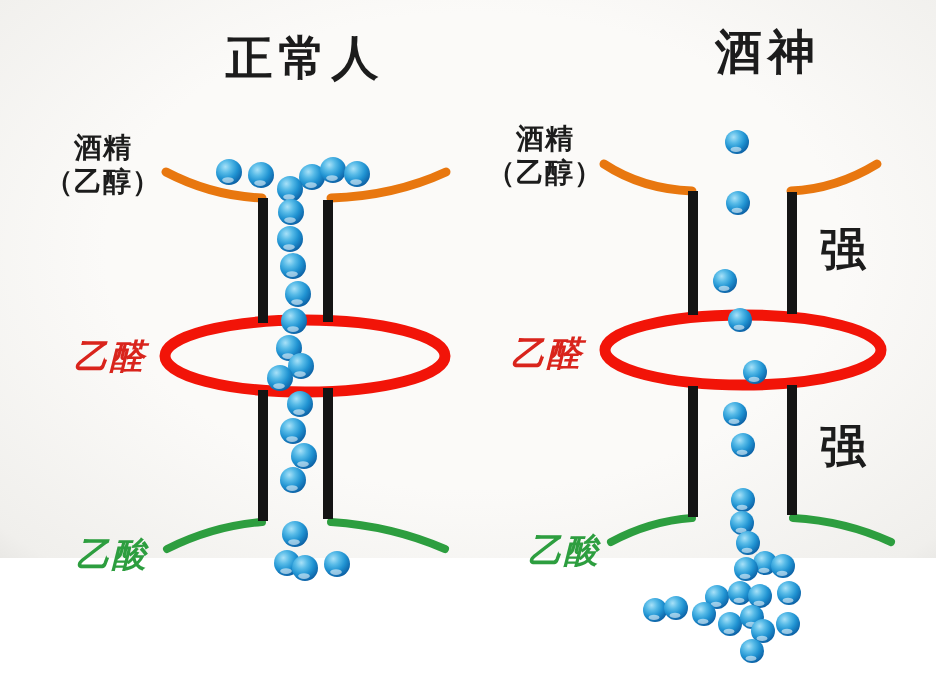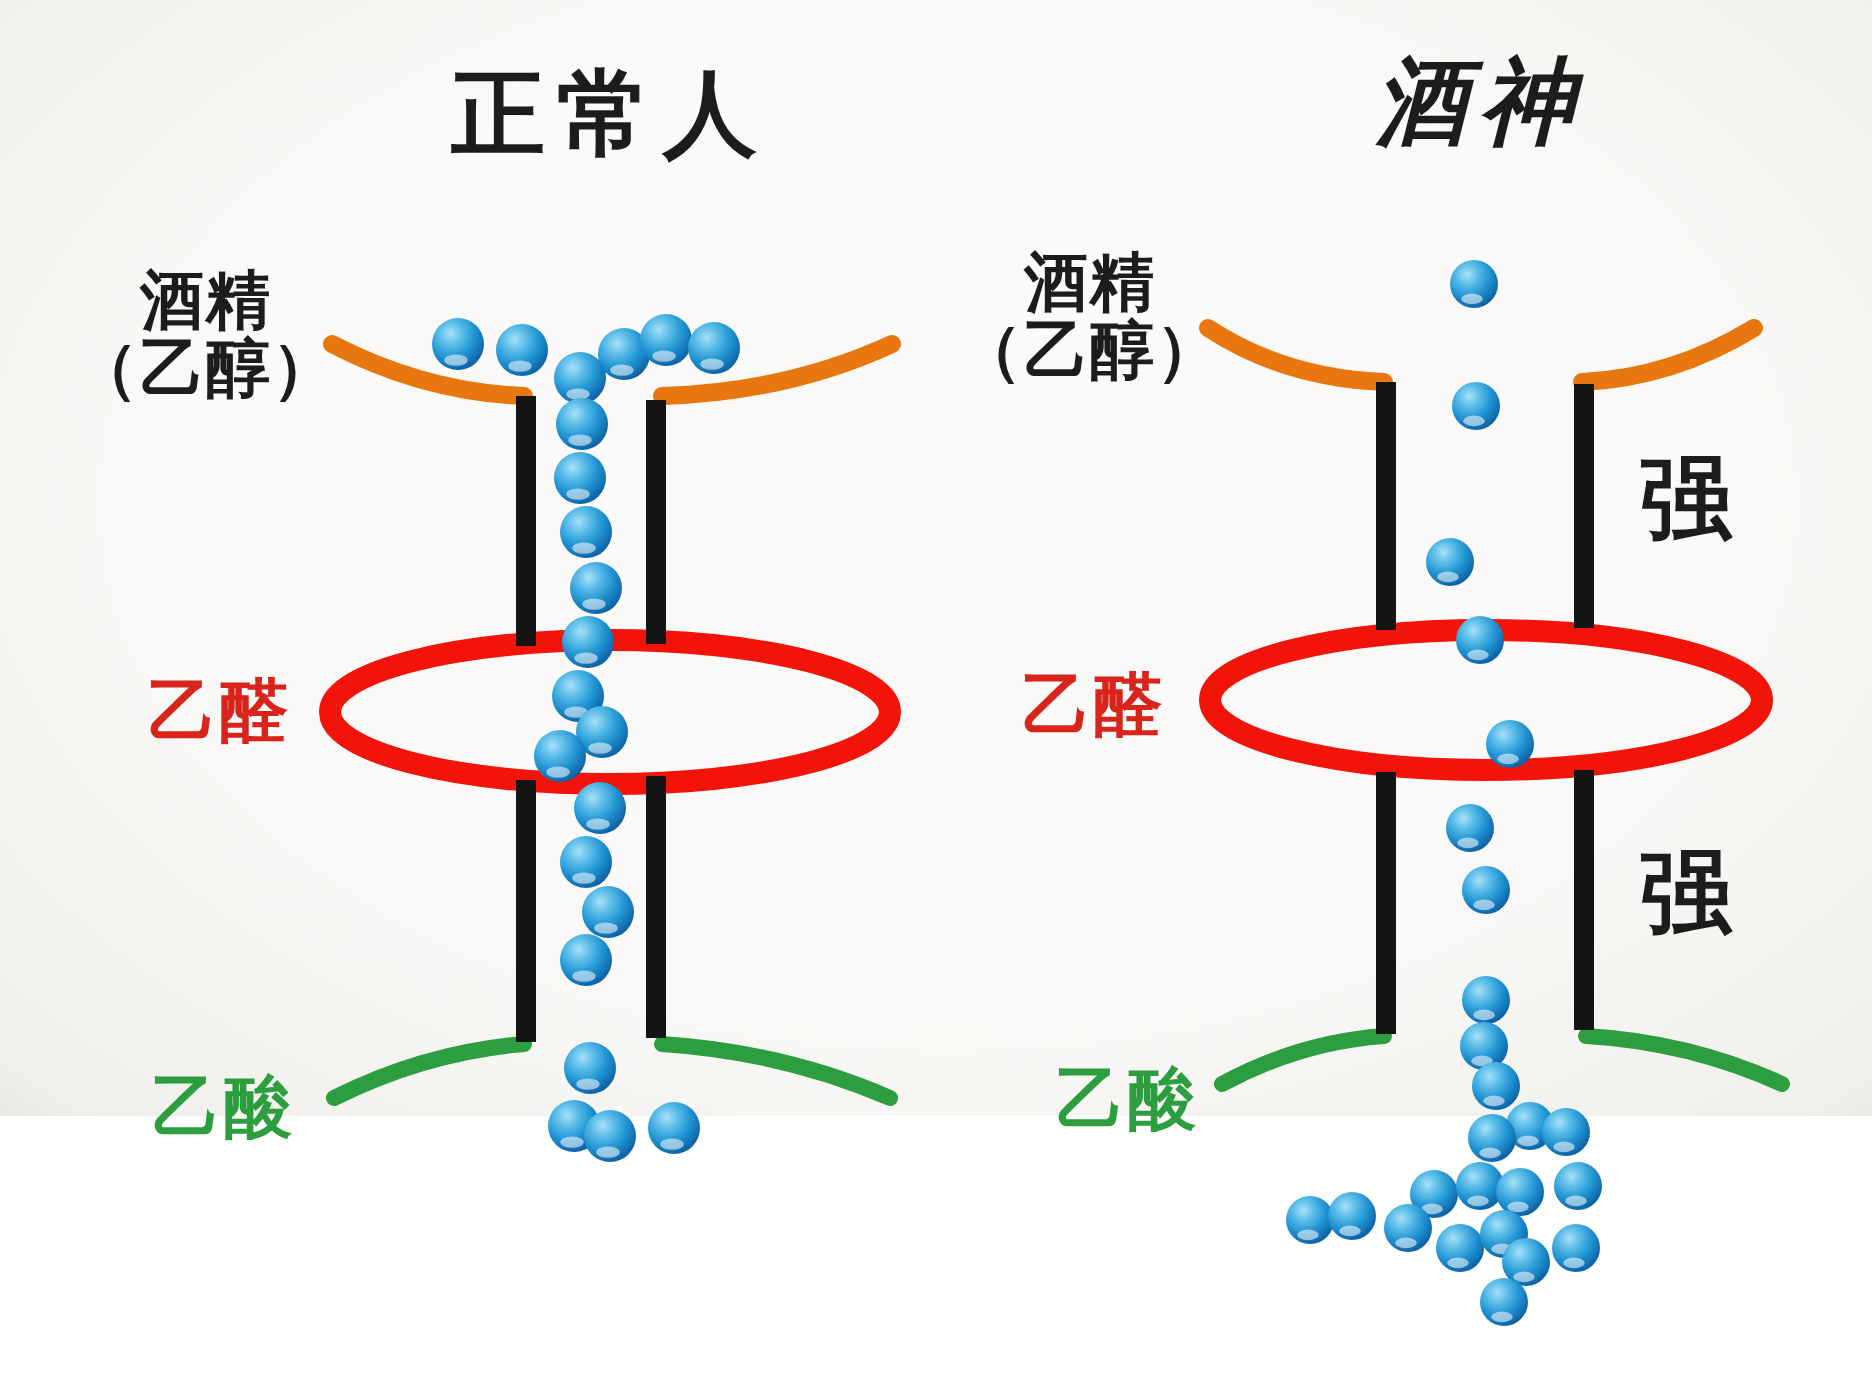--- a/index.html
+++ b/index.html
@@ -10,25 +10,25 @@
   }
   .stage{
     position:relative;width:936px;height:558px;
     background:radial-gradient(ellipse at 50% 45%, #fbfaf8 55%, #f0efec 95%, #e9e8e5 100%);
     padding-left:12px;
   }
   #diagram-svg{position:absolute;left:0;top:0;width:936px;height:692px;}
   .txt{position:absolute;text-align:center;color:#1c1c1c;font-weight:700;line-height:1.2;}
   .title{font-size:47px;letter-spacing:6px;}
   .t-left{left:175px;top:30px;width:260px;}
-  .t-right{left:610px;top:24px;width:260px;font-style:italic;}
-  .alcohol{font-size:32px;line-height:34px;letter-spacing:1px;}
+  .t-right{left:638px;top:24px;width:260px;}
+  .alcohol{font-size:28px;line-height:34px;letter-spacing:1px;font-family:Liberation Mono, monospace;}
   .a-left{left:18px;top:133px;width:170px;}
   .a-right{left:460px;top:124px;width:170px;}
-  .chem{font-size:34px;letter-spacing:2px;}
+  .chem{font-size:34px;letter-spacing:2px;font-style:italic;}
   .ald-left{left:40px;top:337px;width:140px;}
   .ald-right{left:477px;top:334px;width:140px;}
   .ace-left{left:42px;top:535px;width:140px;}
   .ace-right{left:494px;top:531px;width:140px;}
   .strong{font-size:46px;width:90px;}
   .strong-1{left:798px;top:222px;}
   .strong-2{left:798px;top:419px;}
   .watermark{
     position:absolute;right:16px;bottom:10px;
     font-size:28px;font-weight:700;letter-spacing:2px;

